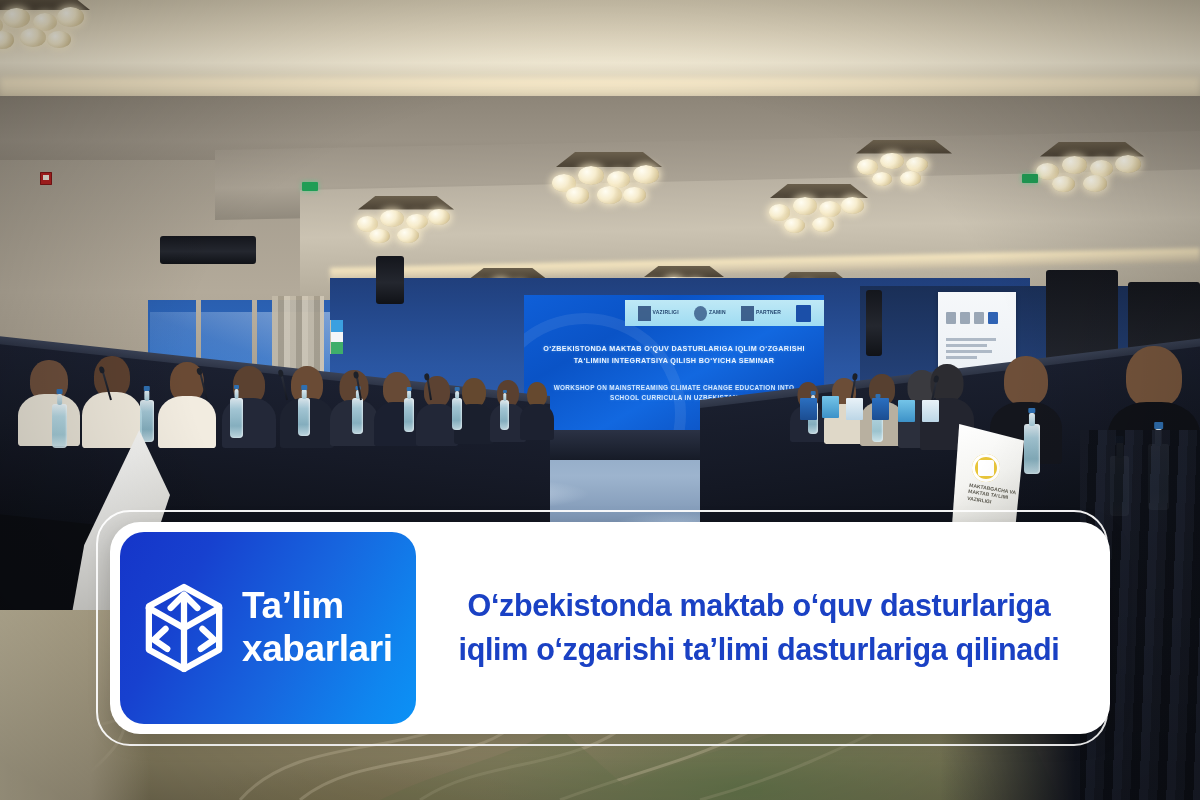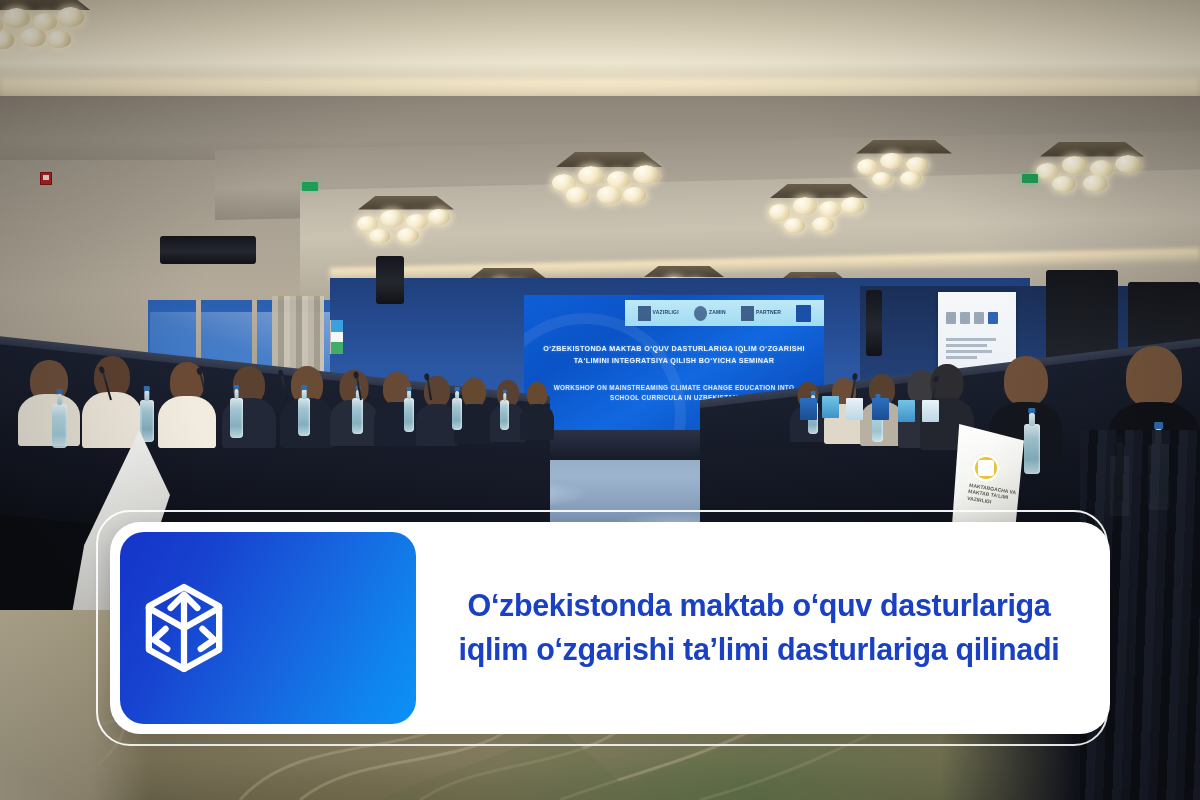--- a/index.html
+++ b/index.html
@@ -712,20 +712,24 @@
 
             <path d="M50 55 L50 16"></path>
             <path d="M34 31 L50 15 L66 31"></path>
 
             <path d="M28 56 L14 69 L30 80"></path>
 
             <path d="M72 56 L86 69 L70 80"></path>
           </g>
         </svg>
       </div>
+      <div class="brand-text">
+        <span>Ta’lim</span>
+        <span>xabarlari</span>
+      </div>
     </div>
 
     <div class="headline">
       <div class="hl">Oʻzbekistonda maktab oʻquv dasturlariga</div>
       <div class="hl">iqlim oʻzgarishi ta’limi dasturlariga qilinadi</div>
     </div>
 
   </div>
 
 </div>

